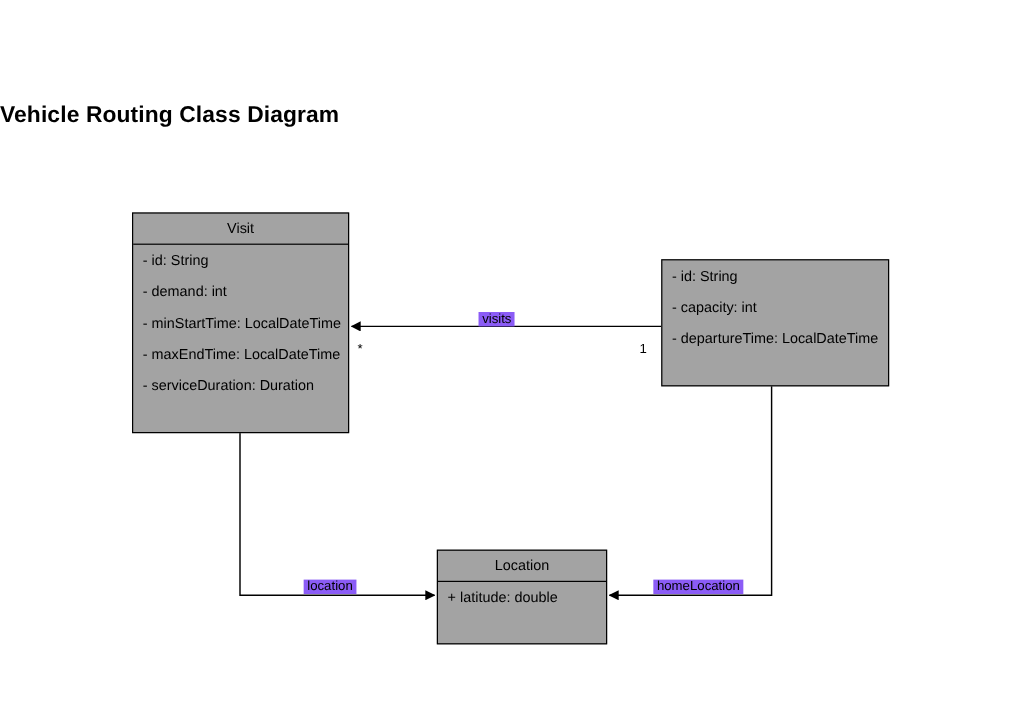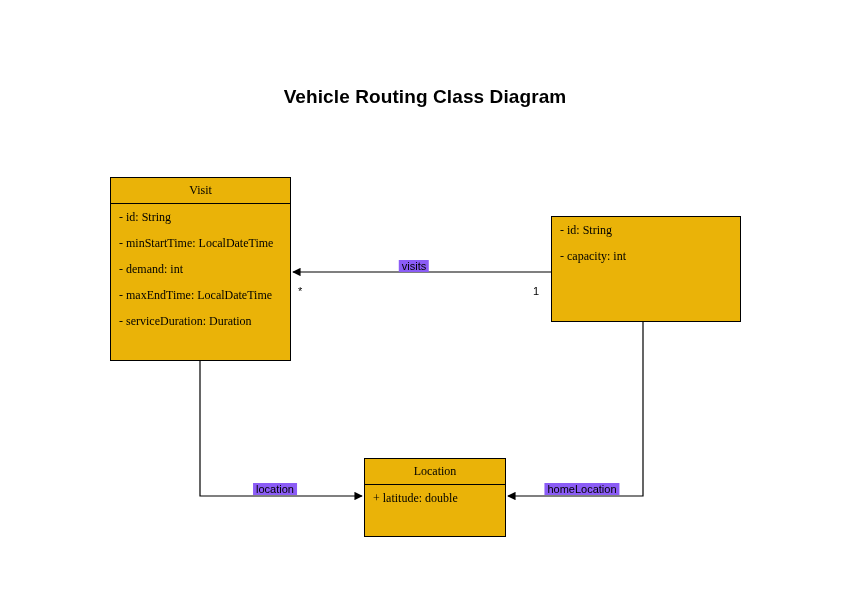--- a/index.html
+++ b/index.html
@@ -18,33 +18,32 @@
   #canvas {
     position: relative;
     width: 850px;
     height: 600px;
   }
   #diagram-title {
     position: absolute;
     left: 0;
     top: 86px;
     width: 850px;
-    text-align: center;
+    text-align: left;
     font-size: 19px;
     font-weight: bold;
     letter-spacing: 0.1px;
     color: #000000;
   }
   .uml-class {
     position: absolute;
     box-sizing: border-box;
     border: 1px solid #000000;
-    background: #eab308;
+    background: #a3a3a3;
     z-index: 3;
-    font-family: Liberation Serif, serif;
   }
   .uml-class-name {
     box-sizing: border-box;
     height: 26px;
     line-height: 25px;
     text-align: center;
     font-size: 12px;
     border-bottom: 1px solid #000000;
     white-space: nowrap;
     overflow: hidden;
@@ -125,31 +124,32 @@
   <div class="mult-label" style="left:533px; top:285px;">1</div>
 
   <div class="edge-label" style="left:275px; top:483px; transform:translateX(-50%);">location</div>
 
   <div class="edge-label" style="left:582px; top:483px; transform:translateX(-50%);">homeLocation</div>
 
   <div class="uml-class" id="class-visit" style="left:110px; top:177px; width:181px; height:184px;">
     <div class="uml-class-name">Visit</div>
     <ul class="uml-attr-list">
       <li class="uml-attr">- id: String</li>
+      <li class="uml-attr">- demand: int</li>
       <li class="uml-attr">- minStartTime: LocalDateTime</li>
-      <li class="uml-attr">- demand: int</li>
       <li class="uml-attr">- maxEndTime: LocalDateTime</li>
       <li class="uml-attr">- serviceDuration: Duration</li>
     </ul>
   </div>
 
   <div class="uml-class" id="class-vehicle" style="left:551px; top:216px; width:190px; height:106px;">
     <ul class="uml-attr-list">
       <li class="uml-attr">- id: String</li>
       <li class="uml-attr">- capacity: int</li>
+      <li class="uml-attr">- departureTime: LocalDateTime</li>
     </ul>
   </div>
 
   <div class="uml-class" id="class-location" style="left:364px; top:458px; width:142px; height:79px;">
     <div class="uml-class-name">Location</div>
     <ul class="uml-attr-list">
       <li class="uml-attr">+ latitude: double</li>
     </ul>
   </div>
 

